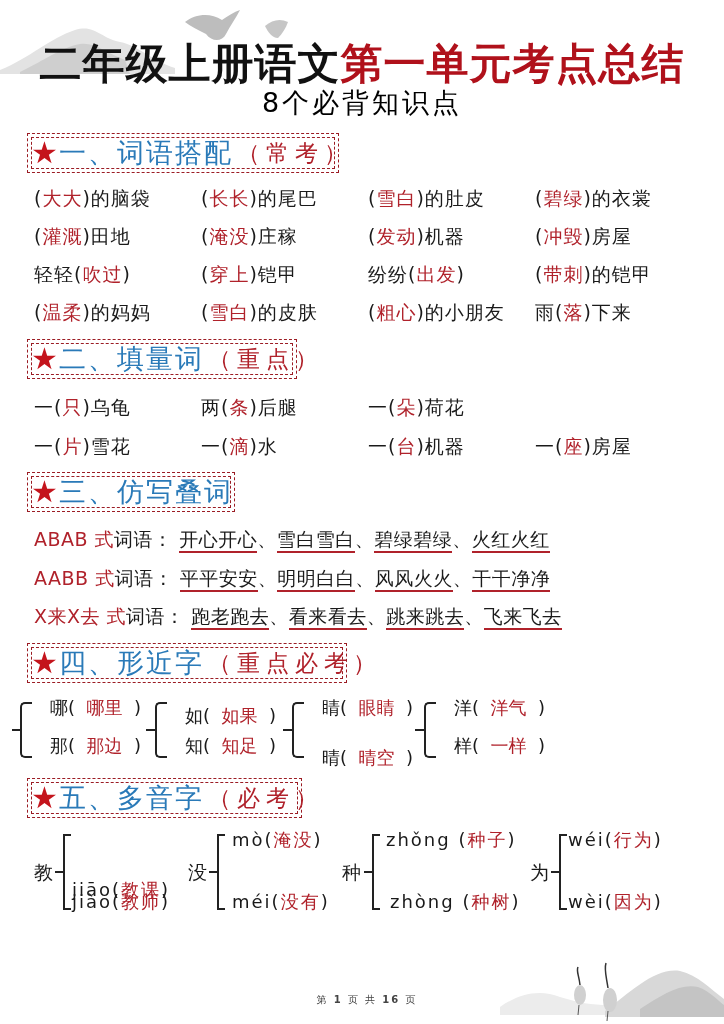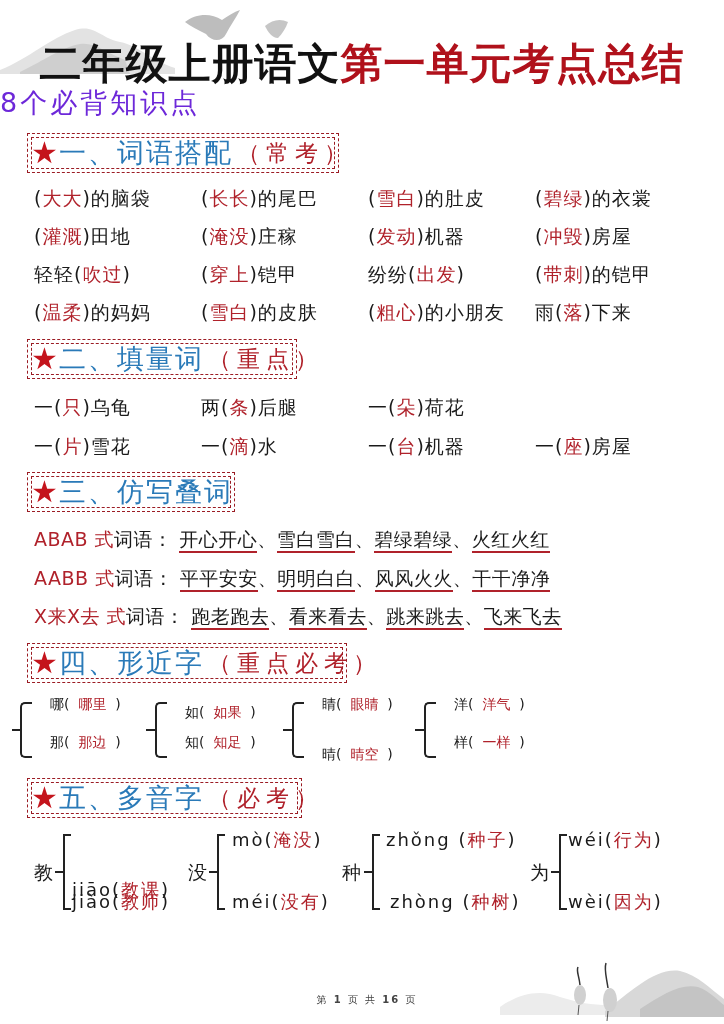--- a/index.html
+++ b/index.html
@@ -8,42 +8,42 @@
 
   
   .deco { position: absolute; pointer-events: none; }
   .deco-top { left: 0; top: 8px; width: 300px; height: 80px; }
   .deco-bottom { left: 440px; top: 945px; width: 284px; height: 79px; }
 
   
   .title { position: absolute; top: 36px; left: 0; width: 724px; text-align: center; font-size: 42px; font-weight: bold; letter-spacing: 1px; font-family: "DejaVu Serif", "Liberation Serif", serif; white-space: nowrap; }
   .title .black { color: #111; }
   .title .red { color: #b0111b; }
-  .subtitle { position: absolute; top: 85px; left: 0; width: 724px; font-size: 27px; color: #6d28d9; letter-spacing: 3px; }
+  .subtitle { position: absolute; top: 85px; left: 0; width: 724px; text-align: center; font-size: 27px; color: #000000; letter-spacing: 3px; }
 
   
   .sec-head { position: absolute; left: 27px; height: 40px; border: 1.5px dashed #9b1c24; outline: 1.5px dashed #9b1c24; outline-offset: -5px; display: flex; align-items: center; padding-left: 3px; padding-right: 8px; }
   .sec-head .star { width: 30px; height: 30px; color: #c4141c; font-size: 30px; line-height: 30px; margin-right: 1px; }
   .sec-head .blue { color: #2a7ab8; font-size: 27px; letter-spacing: 2px; white-space: nowrap; }
   .sec-head .redt { color: #b0222b; font-size: 23px; letter-spacing: 6px; white-space: nowrap; margin-left: 4px; }
   .r { color: #b0222b; }
 
   
   .grid-row { position: absolute; left: 34px; width: 680px; display: flex; font-size: 19px; letter-spacing: 1px; }
   .grid-row .cell { width: 167px; white-space: nowrap; }
 
   
   .pat-row { position: absolute; left: 34px; font-size: 19px; white-space: nowrap; letter-spacing: 0.5px; }
   .pat-row .u { border-bottom: 2px solid #b0222b; padding-bottom: 1px; }
 
   
   .brace-group { position: absolute; top: 696px; height: 68px; }
   .brace { position: absolute; left: 0; top: 6px; width: 12px; height: 56px; border: 2px solid #222; border-right: none; border-radius: 5px 0 0 5px; }
   .brace-tick { position: absolute; left: -9px; top: 33px; width: 9px; height: 2px; background: #222; }
-  .pair { position: absolute; left: 14px; font-size: 14px; white-space: nowrap; padding-left: 16px; }
+  .pair { position: absolute; left: 14px; font-size: 18px; white-space: nowrap; padding-left: 16px; }
 
   
   .poly { position: absolute; top: 826px; height: 92px; }
   .poly .ch { position: absolute; top: 34px; left: 0; font-size: 19px; }
   .poly .bk { position: absolute; top: 8px; width: 8px; height: 76px; border: 2px solid #222; border-right: none; }
   .poly .tk { position: absolute; top: 45px; width: 8px; height: 2px; background: #222; }
   .poly .rd { position: absolute; font-size: 18px; white-space: nowrap; letter-spacing: 2px; }
 
   .footer { position: absolute; top: 993px; left: 0; width: 734px; text-align: center; font-size: 10px; color: #444; letter-spacing: 2px; }
 </style>

